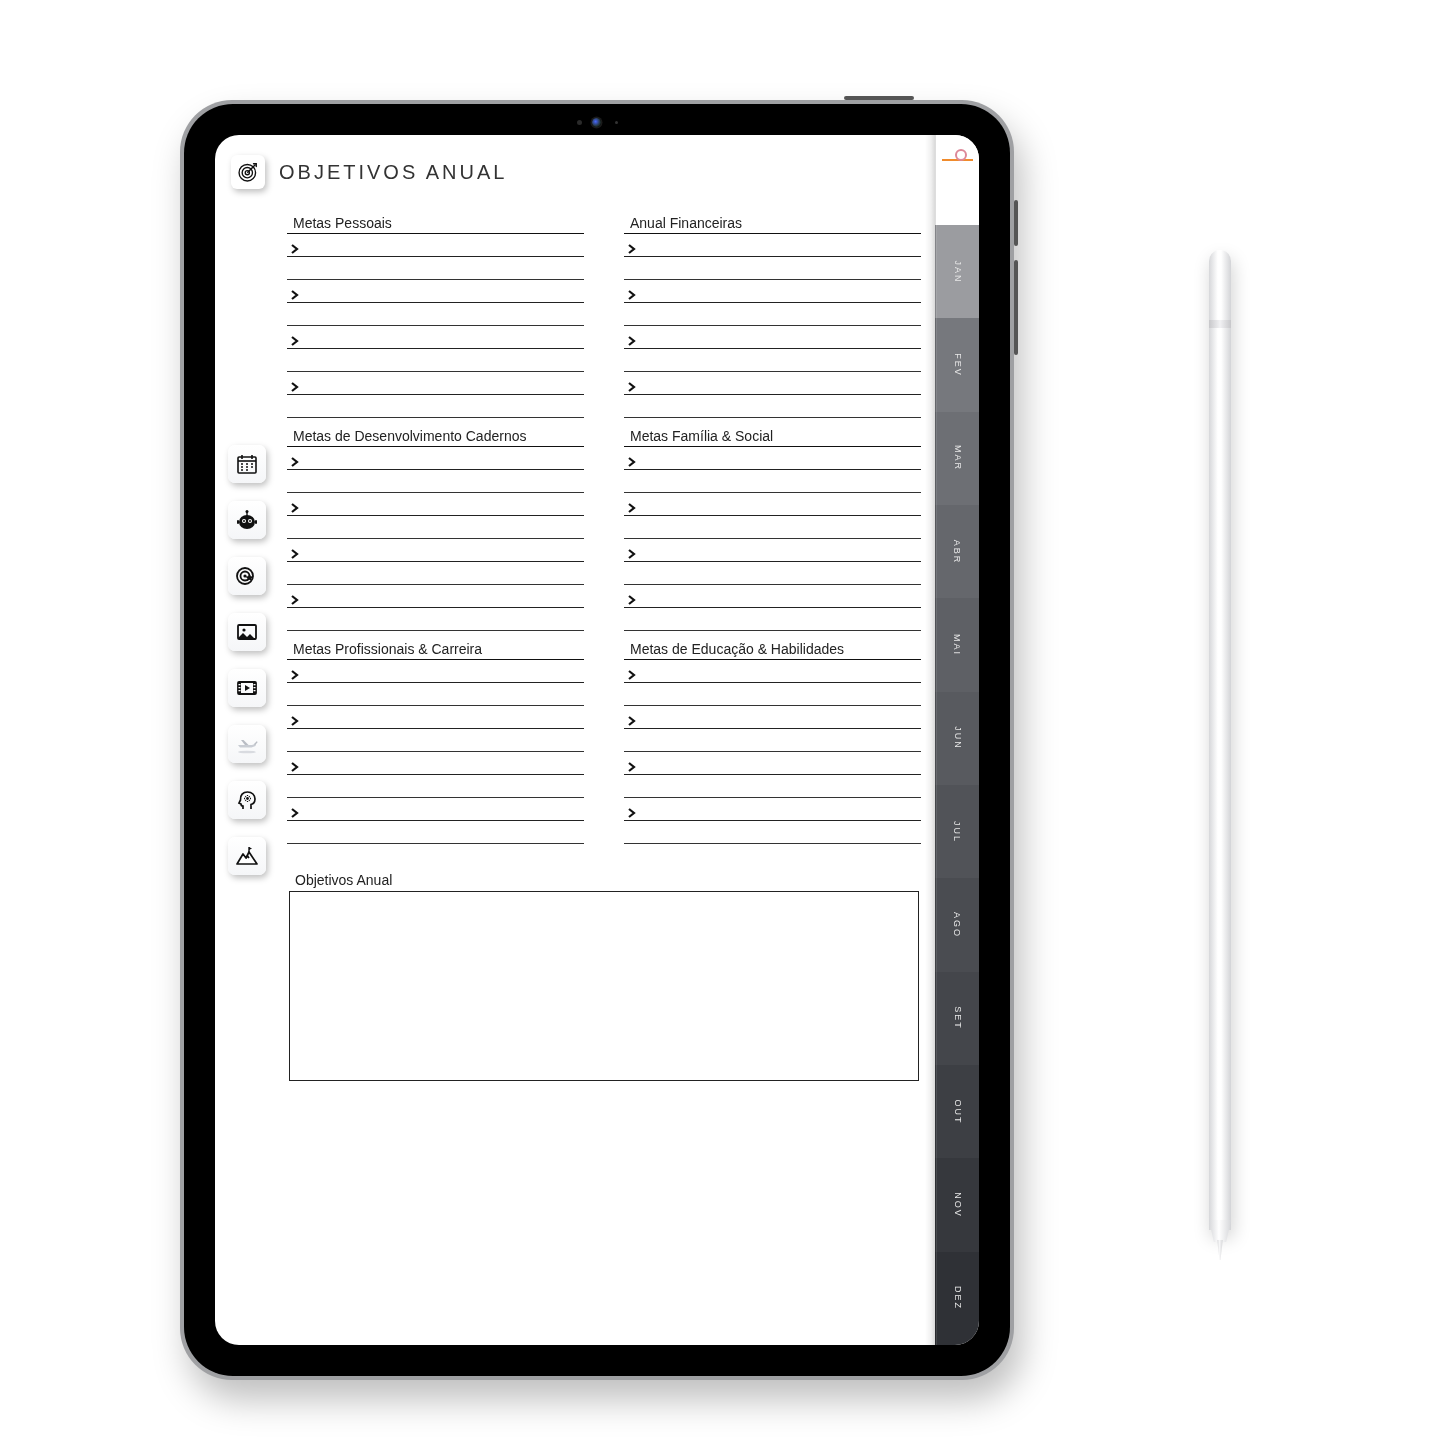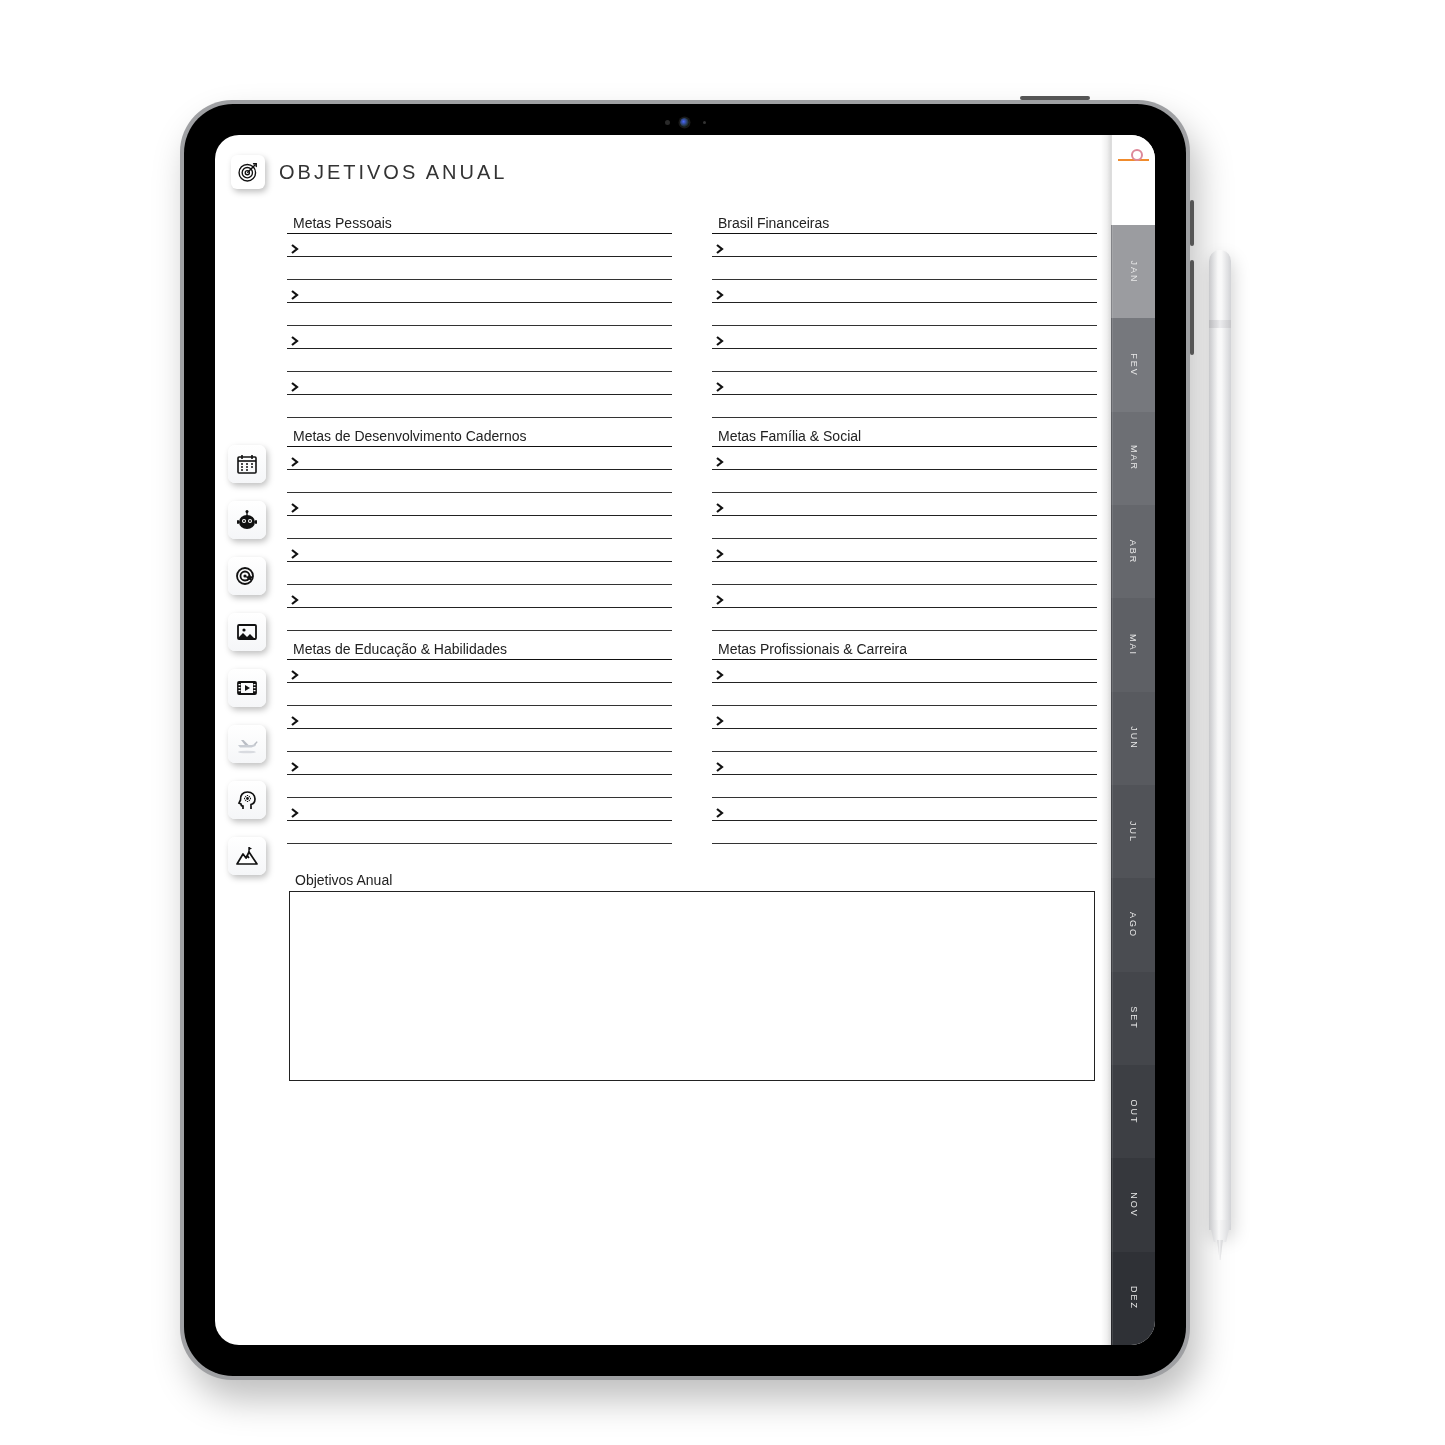--- a/index.html
+++ b/index.html
@@ -2,21 +2,21 @@
 <html><head>
 <meta charset="utf-8">
 <style>
   * { box-sizing: border-box; }
   html, body { margin:0; padding:0; width:1445px; height:1445px; background:#fff; font-family: "Century Gothic","Futura","Avenir","Trebuchet MS",sans-serif; color:#222; }
 
   
   .device {
     position:absolute;
     left:180px; top:100px;
-    width:1010px; height:1280px;
+    width:834px; height:1280px;
     background:#9fa0a3;
     border-radius:52px;
     box-shadow: 8px 20px 35px rgba(0,0,0,0.25);
   }
   .device-inner{
     position:absolute; left:4px; top:4px; right:4px; bottom:4px;
     background:#000;
     border-radius:49px;
   }
   .camera{
@@ -426,21 +426,21 @@
                       <svg viewBox="0 0 12 12">
                         <path d="M3 2l5 4-5 4"></path>
                       </svg>
                     </div>
                   </div>
                 <div class="goal-line blank"></div>
               </div>
             </div>
             <div class="section-col">
               <div class="section">
-                <div class="section-title">Brasil Financeiras</div>
+                <div class="section-title">Anual Financeiras</div>
                 <div class="goal-line">
                     <div class="chev">
                       <svg viewBox="0 0 12 12">
                         <path d="M3 2l5 4-5 4"></path>
                       </svg>
                     </div>
                   </div>
                 <div class="goal-line blank"></div>
                 <div class="goal-line">
                     <div class="chev">
@@ -543,21 +543,21 @@
                     </div>
                   </div>
                 <div class="goal-line blank"></div>
               </div>
             </div>
           </div>
 
           <div class="cols">
             <div class="section-col">
               <div class="section">
-                <div class="section-title">Metas de Educação &amp; Habilidades</div>
+                <div class="section-title">Metas Profissionais &amp; Carreira</div>
                 <div class="goal-line">
                     <div class="chev">
                       <svg viewBox="0 0 12 12">
                         <path d="M3 2l5 4-5 4"></path>
                       </svg>
                     </div>
                   </div>
                 <div class="goal-line blank"></div>
                 <div class="goal-line">
                     <div class="chev">
@@ -580,21 +580,21 @@
                       <svg viewBox="0 0 12 12">
                         <path d="M3 2l5 4-5 4"></path>
                       </svg>
                     </div>
                   </div>
                 <div class="goal-line blank"></div>
               </div>
             </div>
             <div class="section-col">
               <div class="section">
-                <div class="section-title">Metas Profissionais &amp; Carreira</div>
+                <div class="section-title">Metas de Educação &amp; Habilidades</div>
                 <div class="goal-line">
                     <div class="chev">
                       <svg viewBox="0 0 12 12">
                         <path d="M3 2l5 4-5 4"></path>
                       </svg>
                     </div>
                   </div>
                 <div class="goal-line blank"></div>
                 <div class="goal-line">
                     <div class="chev">

